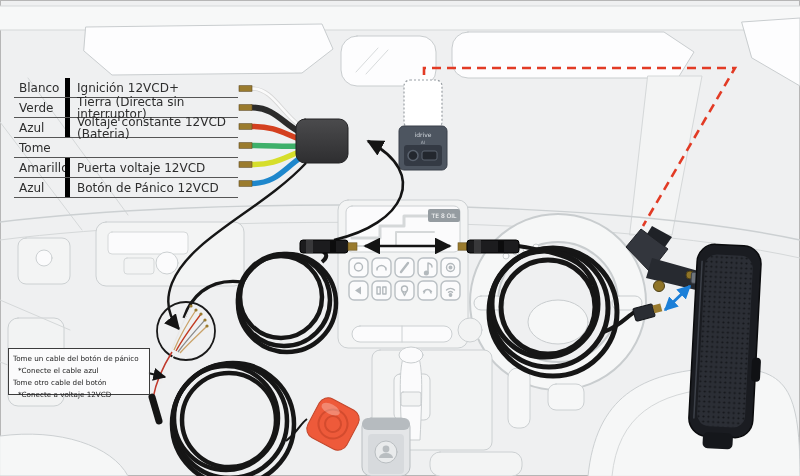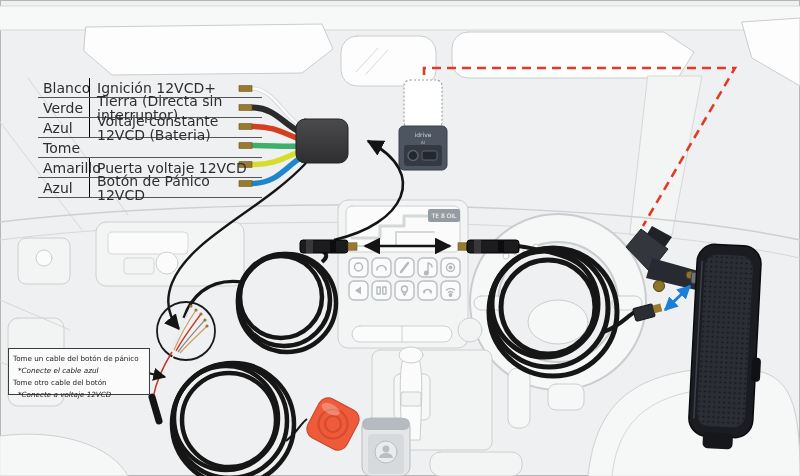--- a/index.html
+++ b/index.html
@@ -4,32 +4,32 @@
 <style>
   html,body{margin:0;padding:0;background:#fff;}
   .stage{
     position:relative;width:800px;height:476px;overflow:hidden;
     background:#eff0f1;box-shadow:inset 0 0 0 1px #b6b6b6;
     font-family:"DejaVu Sans", "Liberation Sans", sans-serif;
   }
   .stage > svg{position:absolute;left:0;top:0;}
   .wire-table{
     position:absolute;left:14px;top:78px;width:224px;
-    font-size:14px;color:#2e2e2e;line-height:1;z-index:5;margin-left:24px;
+    font-size:12px;color:#2e2e2e;line-height:1;z-index:5;
   }
   .wt-row{display:flex;height:19px;align-items:center;border-bottom:1px solid #555;}
   .wt-color{width:46px;padding-left:5px;flex:none;}
-  .wt-func{flex:1;border-left:1px solid #000000;padding-left:7px;height:100%;display:flex;align-items:center;}
+  .wt-func{flex:1;border-left:5px solid #000000;padding-left:7px;height:100%;display:flex;align-items:center;}
   .note-box{
     position:absolute;left:8px;top:348px;width:142px;height:47px;
     border:1px solid #3c3c3c;background:rgba(251,251,252,.96);
     font-size:7.2px;color:#222;z-index:5;padding:4px 2px 0 4px;box-sizing:border-box;
   }
   .note-line{line-height:12px;white-space:nowrap;}
-  .note-line.indent{padding-left:5px;font-style:italic;}
+  .note-line.indent{padding-left:5px;}
   .svg-label{font-family:"DejaVu Sans", sans-serif;}
 </style>
 </head>
 <body>
 
 <div class="stage">
 
 <svg width="800" height="476" viewBox="0 0 800 476" xmlns="http://www.w3.org/2000/svg">
   <defs>
     <marker id="ahB" viewBox="0 0 10 10" refX="9" refY="5" markerWidth="6.5" markerHeight="6.5" orient="auto-start-reverse">

